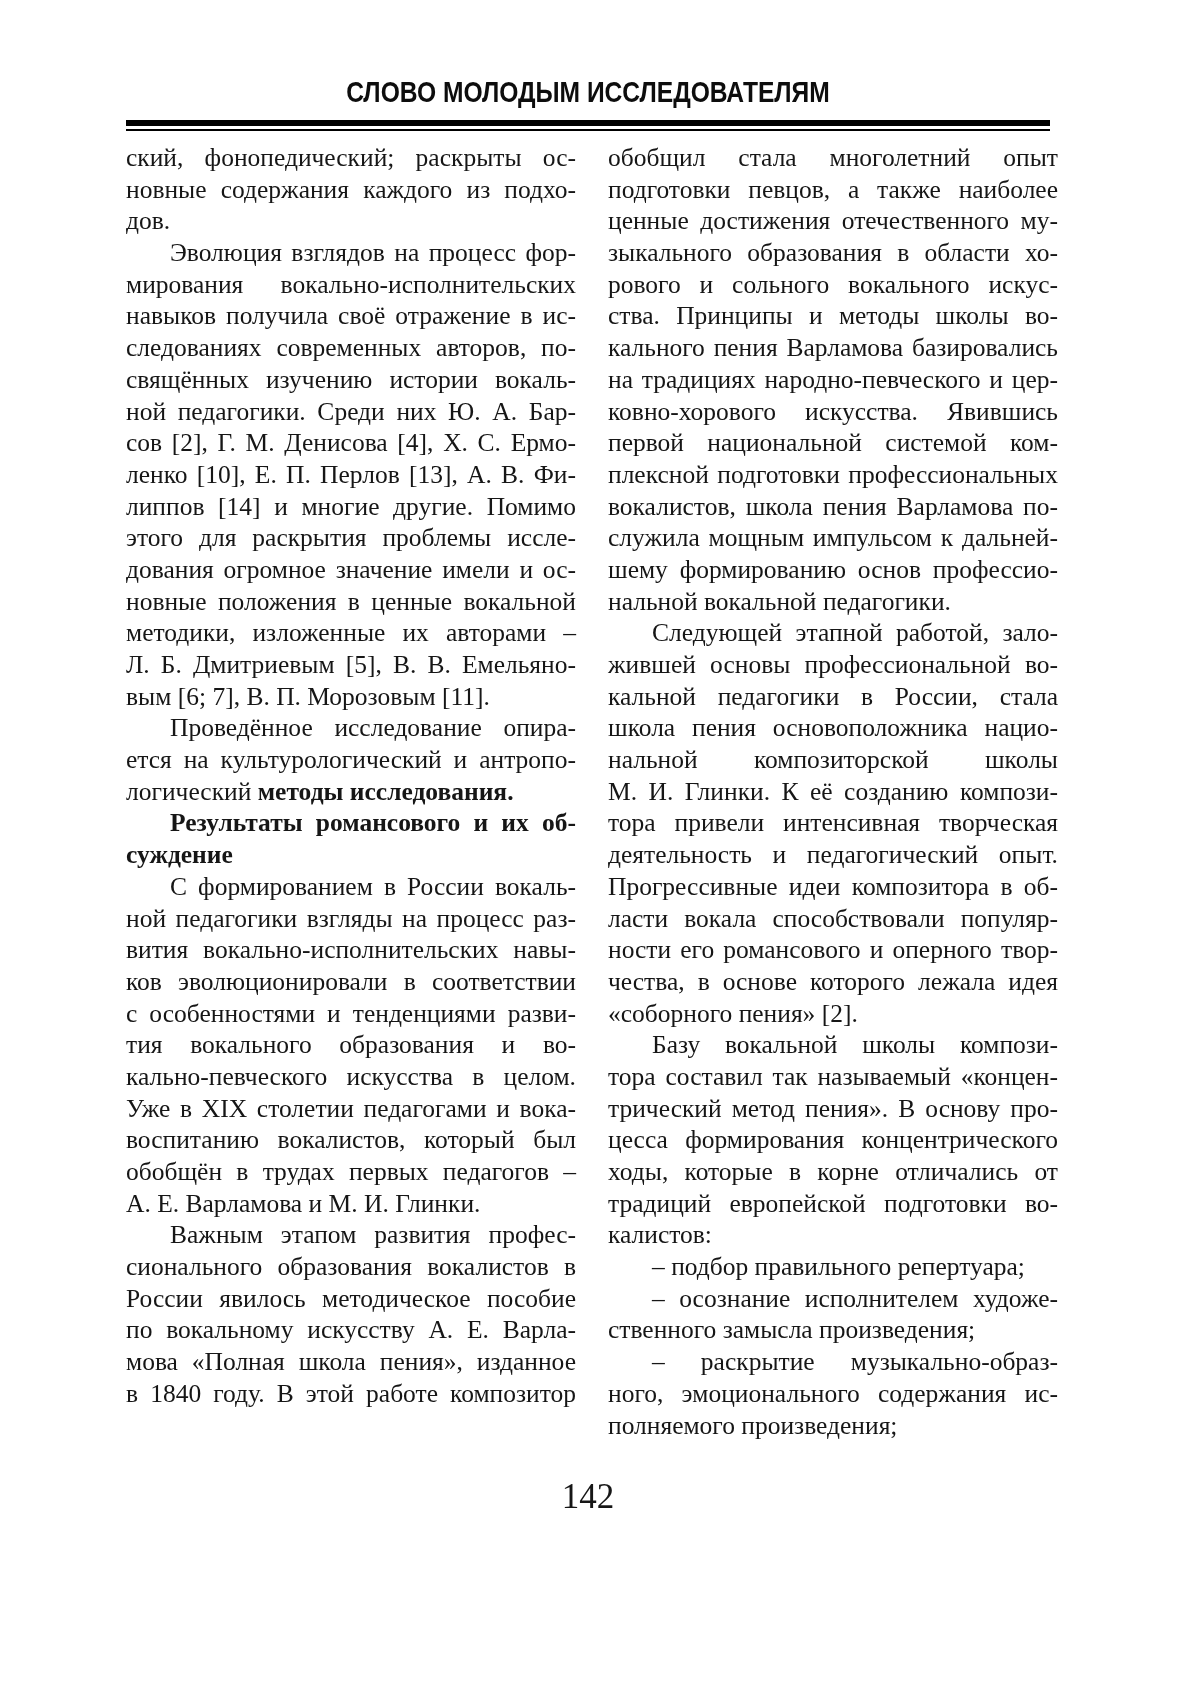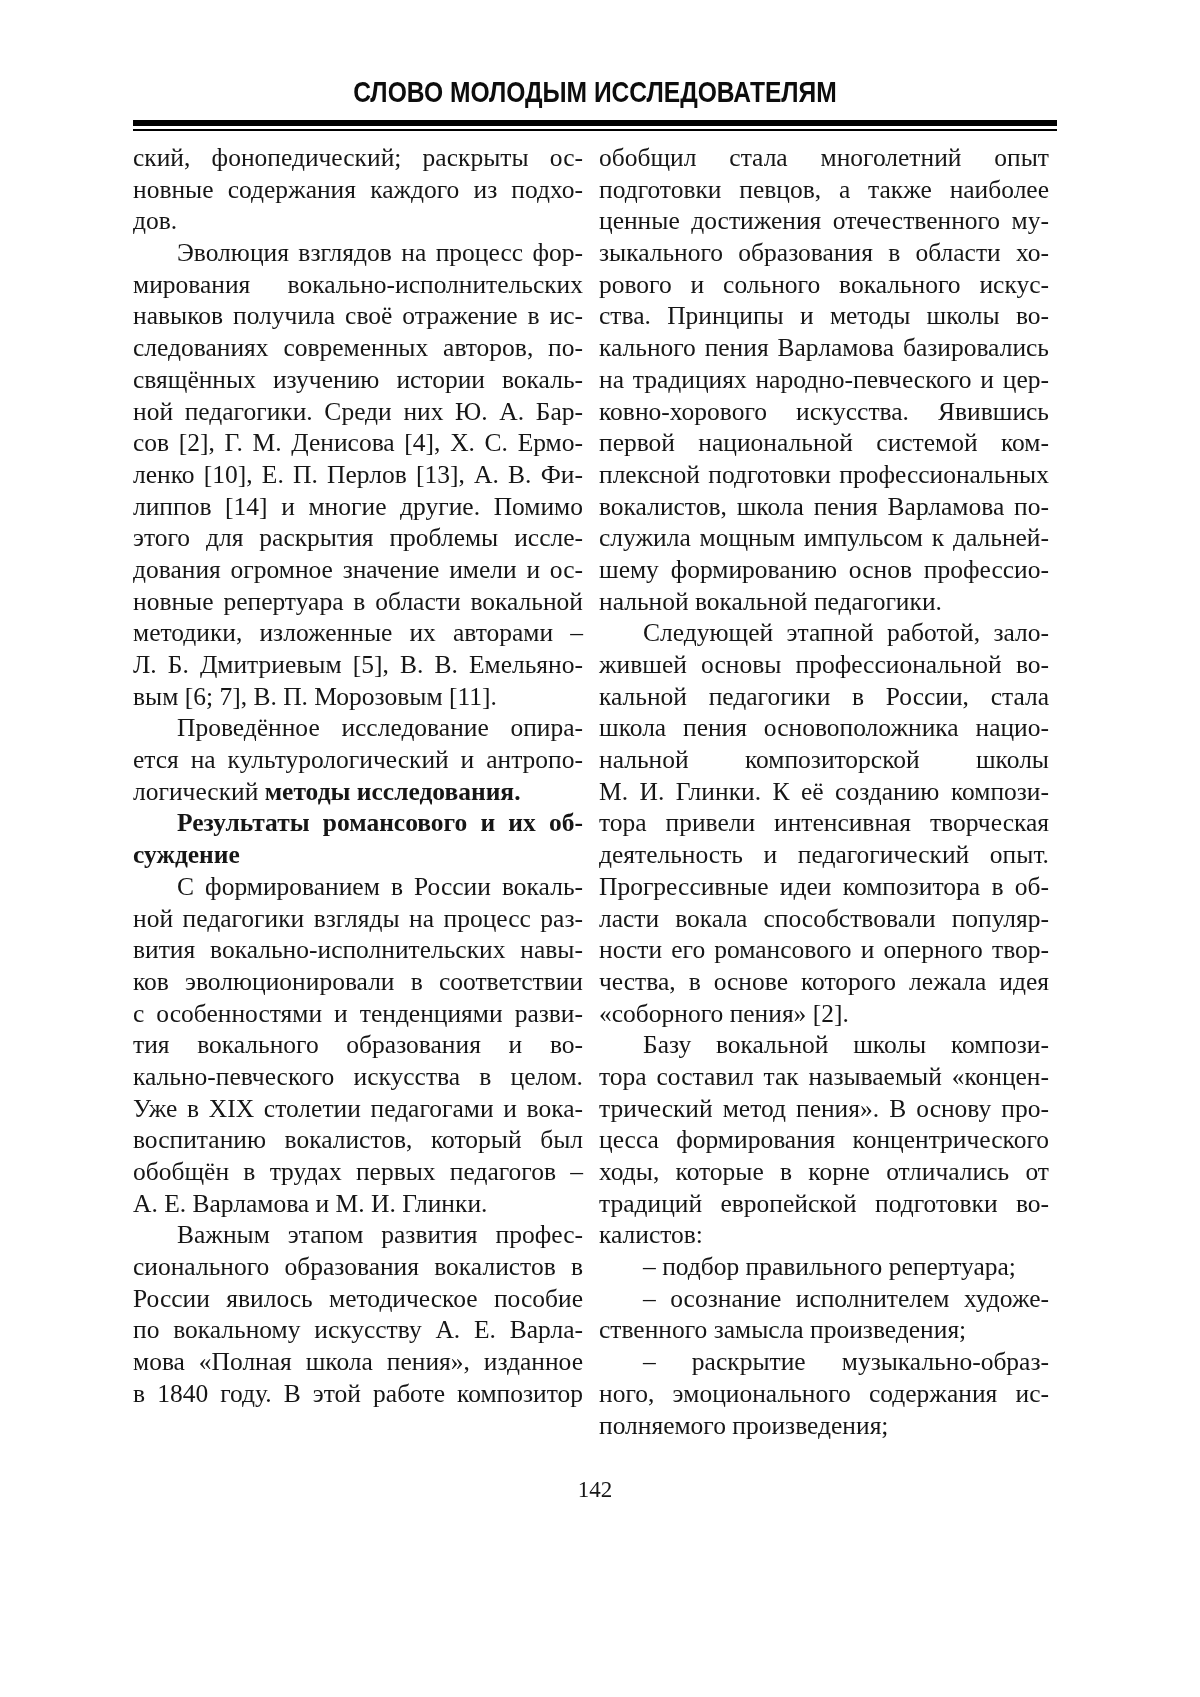--- a/index.html
+++ b/index.html
@@ -4,57 +4,57 @@
 <style>
   html,body { margin:0; padding:0; background:#e8e8e8; }
   .page {
     position:relative;
     width:1200px; height:1697px;
     margin:0 auto;
     background:#ffffff;
     color:#151515;
     overflow:hidden;
   }
-  .textblock { position:absolute; left:133px; top:0; width:924px; }
+  .textblock { position:absolute; left:126px; top:0; width:924px; }
   .header-title {
     margin-top:76px;
     text-align:center;
     font-family:"Liberation Sans", sans-serif;
     font-weight:bold;
     font-size:30px;
     line-height:32px;
     transform:scaleX(0.82);
     white-space:nowrap;
     color:#0d0d0d;
   }
   .rule { margin-top:12px; }
   .rule-thick { height:6px; background:#000; }
   .rule-thin  { height:2px; background:#000; margin-top:3px; }
-  .columns { display:flex; gap:16px; margin-top:11px; }
+  .columns { display:flex; gap:32px; margin-top:11px; }
   .col {
     width:450px; flex:0 0 450px;
     font-family:"Liberation Serif", serif;
     font-size:25.5px;
     color:#161616;
   }
   .line {
     height:31.7px;
     line-height:31.7px;
     text-align:justify;
     text-align-last:justify;
     -moz-text-align-last:justify;
   }
   .line.end { text-align-last:left; -moz-text-align-last:left; }
   .line.ind { text-indent:44px; }
   .b { font-weight:bold; }
   .footer {
     margin-top:36px;
     text-align:center;
     font-family:"Liberation Serif", serif;
-    font-size:23px;
+    font-size:35px;
     color:#161616;
   }
 </style>
 </head>
 <body>
 
 <div class="page">
   <div class="textblock">
 
     <div class="header-title">СЛОВО МОЛОДЫМ ИССЛЕДОВАТЕЛЯМ</div>
@@ -73,21 +73,21 @@
           <div class="line"><span>мирования вокально-исполнительских</span></div>
           <div class="line"><span>навыков получила своё отражение в ис-</span></div>
           <div class="line"><span>следованиях современных авторов, по-</span></div>
           <div class="line"><span>свящённых изучению истории вокаль-</span></div>
           <div class="line"><span>ной педагогики. Среди них Ю. А. Бар-</span></div>
           <div class="line"><span>сов [2], Г. М. Денисова [4], Х. С. Ермо-</span></div>
           <div class="line"><span>ленко [10], Е. П. Перлов [13], А. В. Фи-</span></div>
           <div class="line"><span>липпов [14] и многие другие. Помимо</span></div>
           <div class="line"><span>этого для раскрытия проблемы иссле-</span></div>
           <div class="line"><span>дования огромное значение имели и ос-</span></div>
-          <div class="line"><span>новные репертуара в области вокальной</span></div>
+          <div class="line"><span>новные положения в ценные вокальной</span></div>
           <div class="line"><span>методики, изложенные их авторами –</span></div>
           <div class="line"><span>Л. Б. Дмитриевым [5], В. В. Емельяно-</span></div>
           <div class="line end"><span>вым [6; 7], В. П. Морозовым [11].</span></div>
           <div class="line ind"><span>Проведённое исследование опира-</span></div>
           <div class="line"><span>ется на культурологический и антропо-</span></div>
           <div class="line end"><span>логический </span><span class="b">методы исследования.</span></div>
           <div class="line ind"><span class="b">Результаты романсового и их об-</span></div>
           <div class="line end"><span class="b">суждение</span></div>
           <div class="line ind"><span>С формированием в России вокаль-</span></div>
           <div class="line"><span>ной педагогики взгляды на процесс раз-</span></div>

